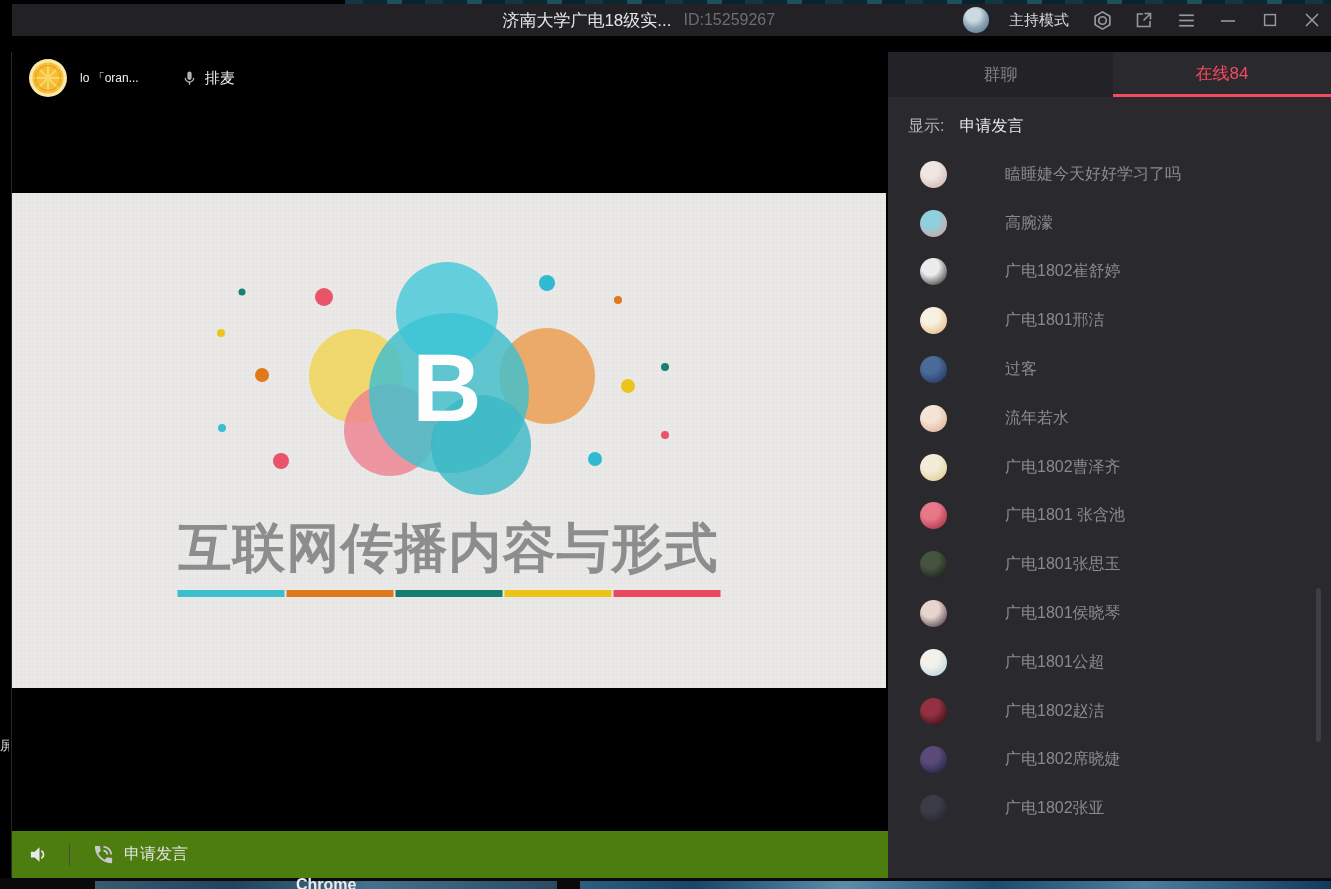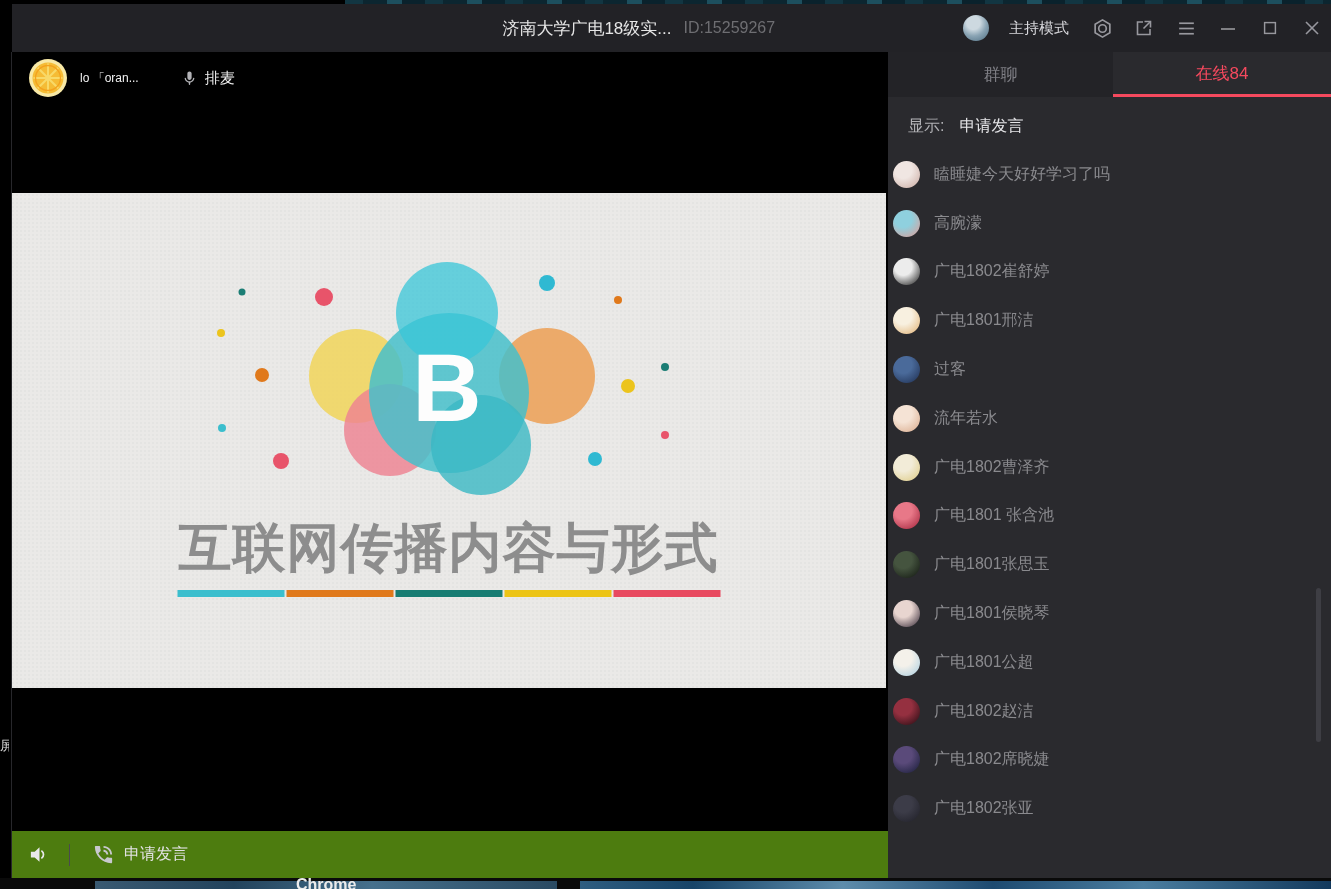--- a/index.html
+++ b/index.html
@@ -4,21 +4,21 @@
 <style>
   * { margin:0; padding:0; box-sizing:border-box; }
   html,body { width:1331px; height:889px; overflow:hidden; }
   body { position:relative; background:#000; font-family:"Liberation Sans", sans-serif; }
 
   
   .top-sliver { position:absolute; left:345px; top:0; width:986px; height:4px;
     background:repeating-linear-gradient(90deg,#123642 0 18px,#0c2630 18px 42px,#1d4f5e 42px 57px,#0a222c 57px 80px); }
 
   
-  .titlebar { position:absolute; left:12px; top:4px; width:1319px; height:48px; background:#222226; }
+  .titlebar { position:absolute; left:12px; top:4px; width:1319px; height:32px; background:#222226; }
   .tb-center { position:absolute; left:50%; top:0; height:100%; display:flex; align-items:center; gap:12px; transform:translateX(-62%); }
   .tb-title { color:#e6e6e6; font-size:17px; }
   .tb-id { color:#6e6e72; font-size:16px; }
   .tb-right { position:absolute; right:8px; top:0; height:100%; display:flex; align-items:center; gap:20px; }
   .tb-avatar { width:26px; height:26px; border-radius:50%;
     background:radial-gradient(circle at 40% 30%, #cdd9e0 0 28%, #8aa4b4 55%, #4c6c80 100%); }
   .tb-mode { color:#d8d8dc; font-size:15px; margin-right:2px; }
   .tb-icon { width:22px; height:22px; display:flex; align-items:center; justify-content:center; cursor:default; }
   .tb-icon svg { stroke:#98989e; fill:none; stroke-width:1.6; }
 
@@ -48,21 +48,21 @@
   
   .sidebar { position:absolute; left:888px; top:52px; width:443px; height:826px; background:#2a2a2e; }
   .tabs { display:flex; height:45px; }
   .tab { display:flex; align-items:center; justify-content:center; font-size:17px; cursor:default; }
   .tab-chat { width:225px; background:#232327; color:#7e7e84; }
   .tab-online { width:218px; color:#f5495e; border-bottom:3px solid #f5495e; }
   .filter-row { position:absolute; left:20px; top:64px; display:flex; align-items:center; gap:15px; font-size:16px; }
   .filter-label { color:#b2b2b6; }
   .filter-value { color:#e5e5e8; }
   .members { position:absolute; left:0; top:98px; width:443px; }
-  .member-row { height:48.8px; display:flex; align-items:center; padding-left:5px; }
+  .member-row { height:48.8px; display:flex; align-items:center; padding-left:32px;gap:44px; }
   .member-avatar { width:27px; height:27px; border-radius:50%; flex:none; }
   .member-name { margin-left:14px; color:#8a8a8e; font-size:16px; white-space:nowrap; }
   .scrollbar { position:absolute; right:10px; top:536px; width:5px; height:154px; background:#3e3e44; border-radius:3px; }
 
   
   .desktop-strip { position:absolute; left:0; top:878px; width:1331px; height:11px; background:#0a0a0a; }
   .water-left { position:absolute; left:95px; top:3px; width:462px; height:8px;
     background:linear-gradient(90deg,#3a5a72,#22435c 30%,#46708c 60%,#2a4a62); }
   .water-right { position:absolute; left:580px; top:3px; width:751px; height:8px;
     background:linear-gradient(90deg,#2e5d80,#174468 15%,#5d8cab 35%,#1d4a70 55%,#4b7ea0 75%,#12395c 100%); }

